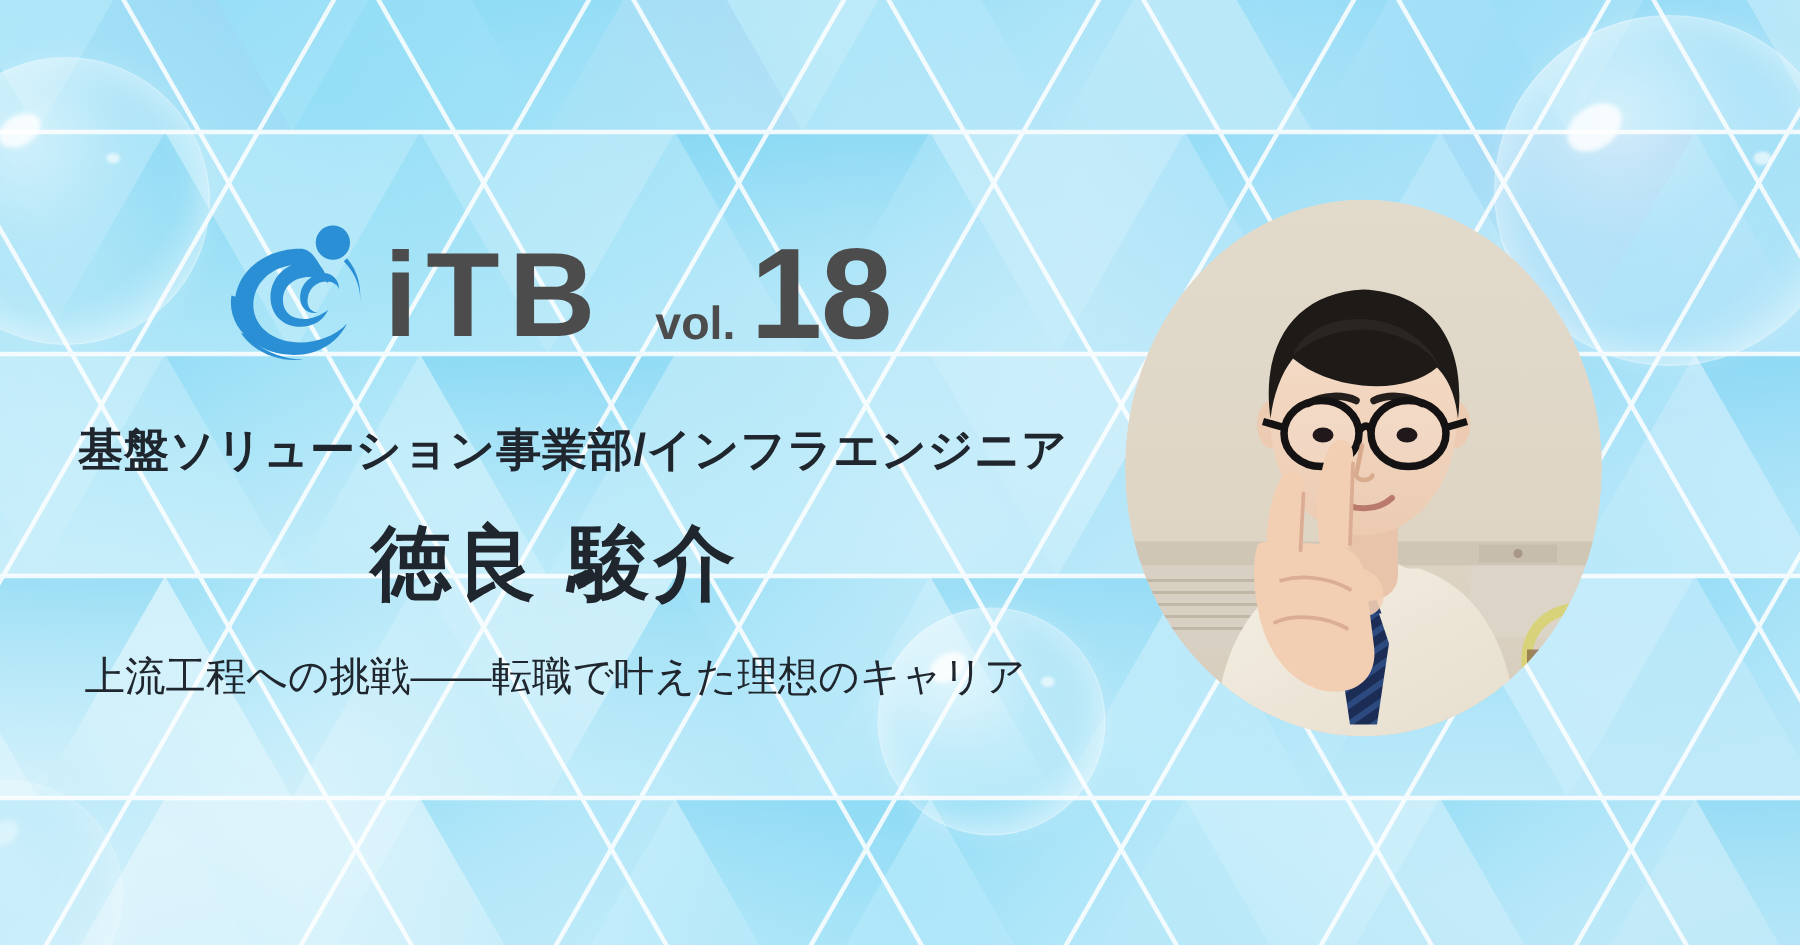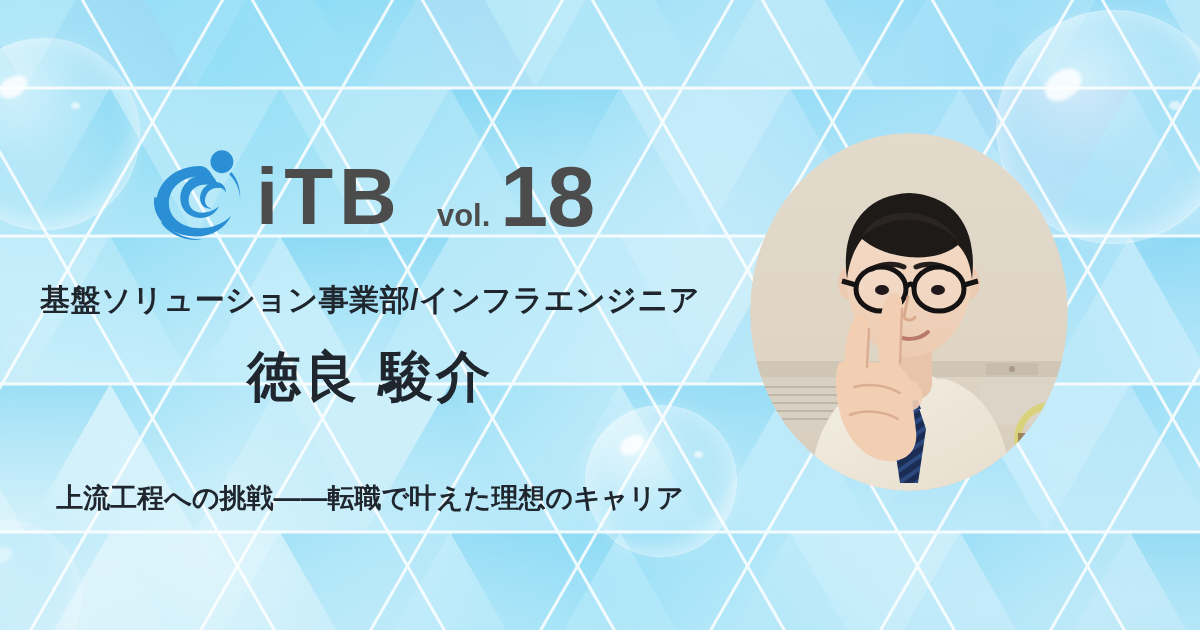--- a/index.html
+++ b/index.html
@@ -100,41 +100,42 @@
   .dept {
     position: absolute;
     left: 0;
     top: 280px;
     width: 740px;
     text-align: center;
     font-size: 30px;
     font-weight: 700;
     color: #20262e;
     letter-spacing: 0.5px;
+    padding-left: 12px;
   }
   .person-name {
     position: absolute;
     left: 0;
     top: 348px;
     width: 740px;
     text-align: center;
     font-size: 54px;
     font-weight: 700;
     color: #20262e;
     letter-spacing: 3px;
     line-height: 1.05;
   }
   .tagline {
     position: absolute;
     left: 0;
-    top: 480px;
+    top: 433px;
     width: 740px;
     text-align: center;
     font-size: 27px;
-    font-weight: 700;
+    font-weight: 400;
     color: #20262e;
     letter-spacing: 0px;
   }
   
   .portrait {
     position: absolute;
     left: 750px;
     top: 133px;
     width: 318px;
     height: 358px;

